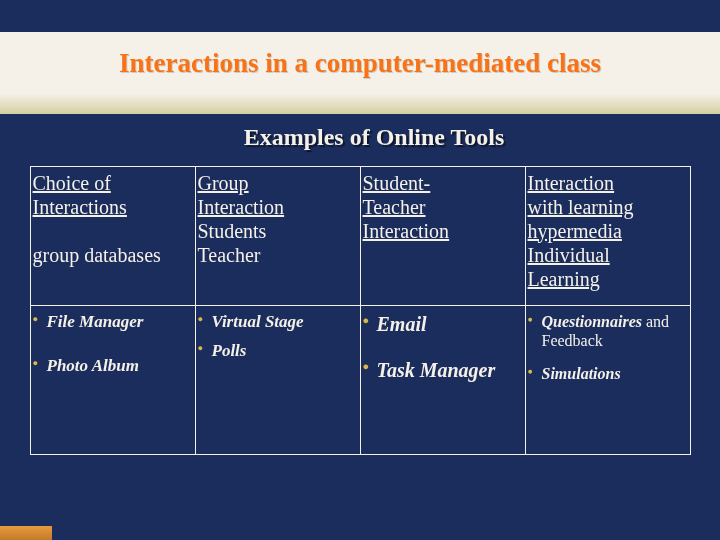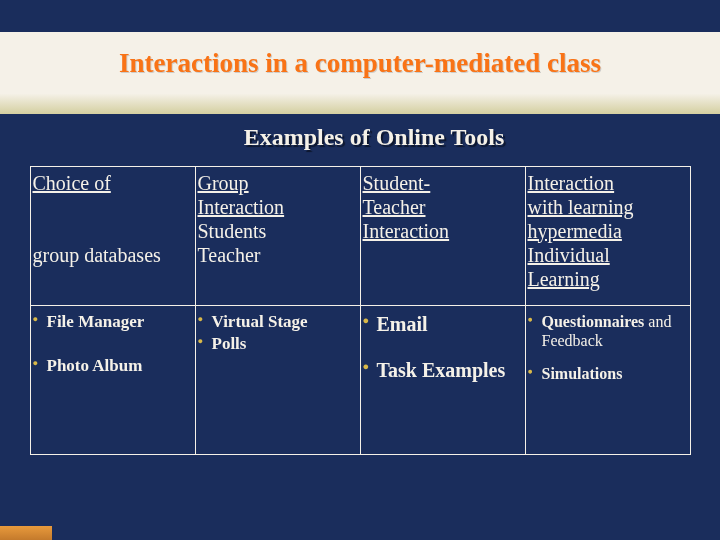--- a/index.html
+++ b/index.html
@@ -70,21 +70,21 @@
     margin-bottom: 4px;
   }
   .bitem::before {
     content: "●";
     position: absolute;
     left: 0;
     top: 0.25em;
     font-size: 0.55em;
     color: #d9b848;
   }
-  .bitem .label { font-weight: bold; }
+  .bitem .label { font-weight: bold; font-style: italic; }
   .bitem .tail { font-weight: normal; }
   .c11 .bitem, .c12 .bitem { margin-bottom: 24px; }
   .c13 .bitem { font-size: 20px; margin-bottom: 22px; }
   .c14 .bitem { margin-bottom: 14px; font-size: 16px; }
   .footer-orange {
     position: absolute;
     left: 0;
     bottom: 0;
     width: 52px;
     height: 14px;
@@ -95,21 +95,21 @@
 <body>
 
 <div class="header-band"></div>
 <div class="title">Interactions in a computer-mediated class</div>
 <div class="subtitle">Examples of Online Tools</div>
 
 <div class="grid">
 
   <div class="cell hdr">
     <span class="u">Choice of</span><br>
-    <br>
+    <span class="u"> Interactions</span><br>
     <br>
     <span> group databases</span>
   </div>
 
   <div class="cell hdr">
     <span class="u">Group</span><br>
     <span class="u"> Interaction</span><br>
     <span>Students</span><br>
     <span> Teacher</span>
   </div>
@@ -127,27 +127,27 @@
     <span class="u">Individual</span><br>
     <span class="u"> Learning</span>
   </div>
 
   <div class="cell row2 c11">
     <div class="bitem"><span class="label">File Manager</span></div>
     <div class="bitem"><span class="label">Photo Album</span></div>
   </div>
 
   <div class="cell row2 c12">
-    <div class="bitem" style="margin-bottom:2px"><span class="label">Virtual Stage</span></div>
+    <div class="bitem" style="margin-bottom:9px"><span class="label">Virtual Stage</span></div>
     <div class="bitem"><span class="label">Polls</span></div>
   </div>
 
   <div class="cell row2 c13">
     <div class="bitem"><span class="label">Email</span></div>
-    <div class="bitem"><span class="label">Task Examples</span></div>
+    <div class="bitem"><span class="label">Task Manager</span></div>
   </div>
 
   <div class="cell row2 c14">
     <div class="bitem"><span class="label">Questionnaires</span><span class="tail"> and Feedback</span></div>
     <div class="bitem"><span class="label">Simulations</span></div>
   </div>
 
 </div>
 
 <div class="footer-orange"></div>

